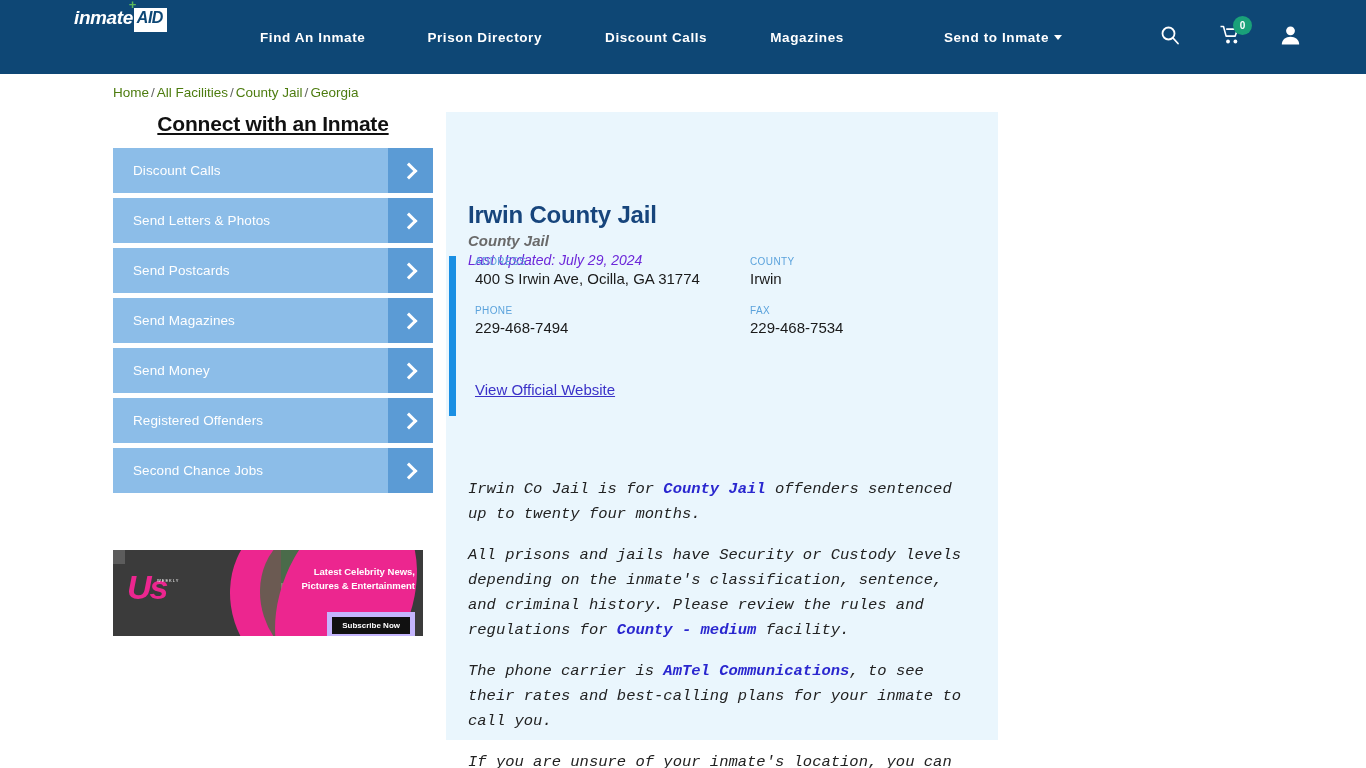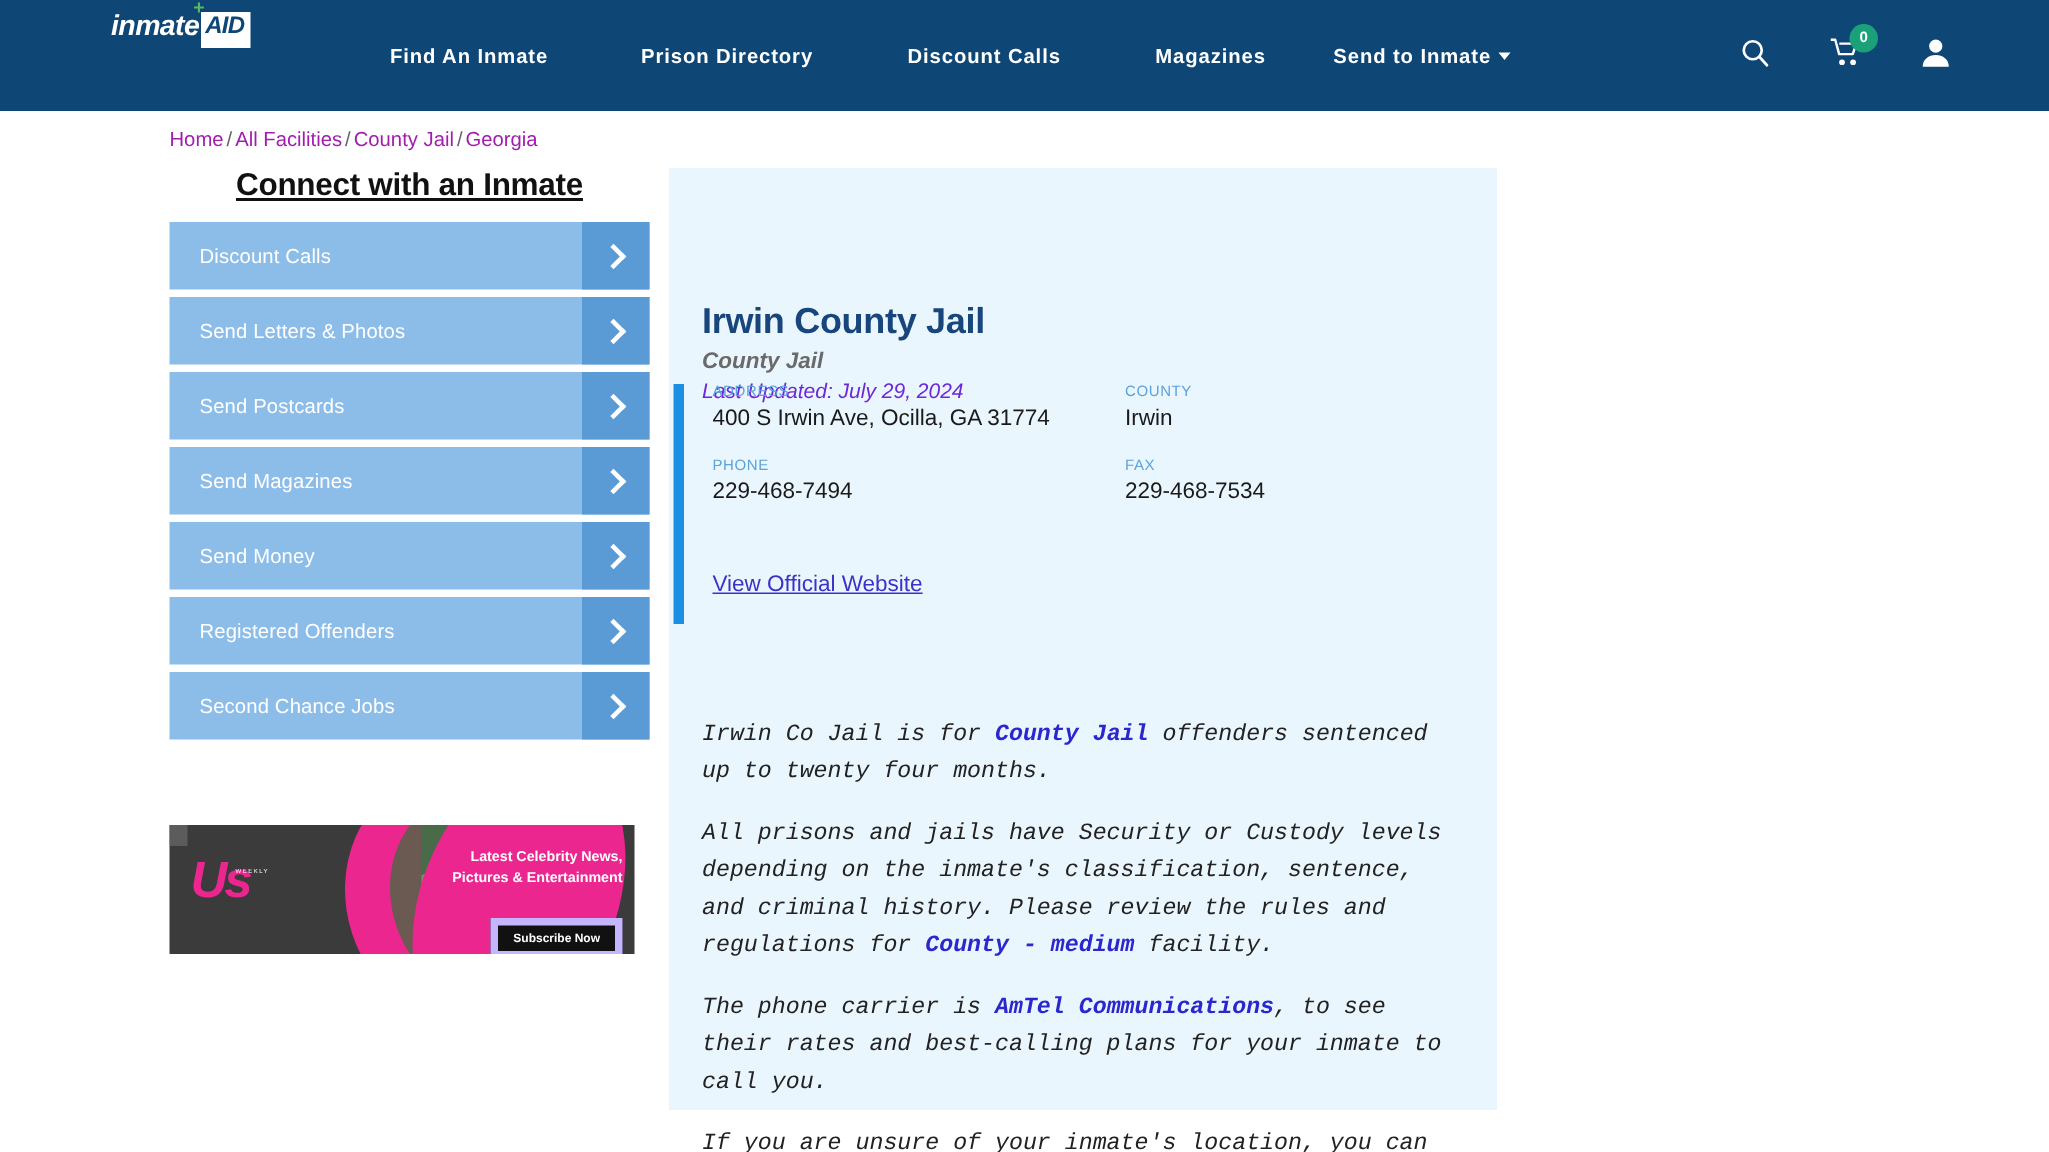--- a/index.html
+++ b/index.html
@@ -45,21 +45,21 @@
     display: flex; align-items: center; gap: 0;
   }
   .nav-link {
     color: #ffffff; font-size: 13.5px; font-weight: bold;
     letter-spacing: 0.6px; text-decoration: none;
     white-space: nowrap; cursor: pointer;
   }
   .nav-gap-1 { margin-right: 62px; }
   .nav-gap-2 { margin-right: 63px; }
   .nav-gap-3 { margin-right: 63px; }
-  .nav-gap-4 { margin-right: 45px; }
+  .nav-gap-4 { margin-right: 100px; }
 
   .caret-down {
     display: inline-block;
     width: 0; height: 0; margin-left: 5px;
     border-left: 4.5px solid transparent;
     border-right: 4.5px solid transparent;
     border-top: 5px solid #ffffff;
     vertical-align: middle;
   }
 
@@ -81,21 +81,21 @@
     position: absolute; top: 74px; left: 0;
     width: 1366px; height: 694px;
     background: #ffffff;
   }
 
   .breadcrumb {
     position: absolute; left: 113px; top: 11px;
     font-size: 13.5px; color: #555555;
   }
   .breadcrumb a {
-    color: #a21caf; text-decoration: none; cursor: pointer;
+    color: #4d7c0f; text-decoration: none; cursor: pointer;
   }
   .breadcrumb .sep { color: #666666; padding: 0 2px; }
 
   
   .sidebar { position: absolute; left: 113px; top: 38px; width: 320px; }
   .sidebar-title {
     font-size: 21px; font-weight: bold; color: #111111;
     text-decoration: underline; margin: 0 0 12px 0;
     letter-spacing: -0.2px;
     text-align: center;

